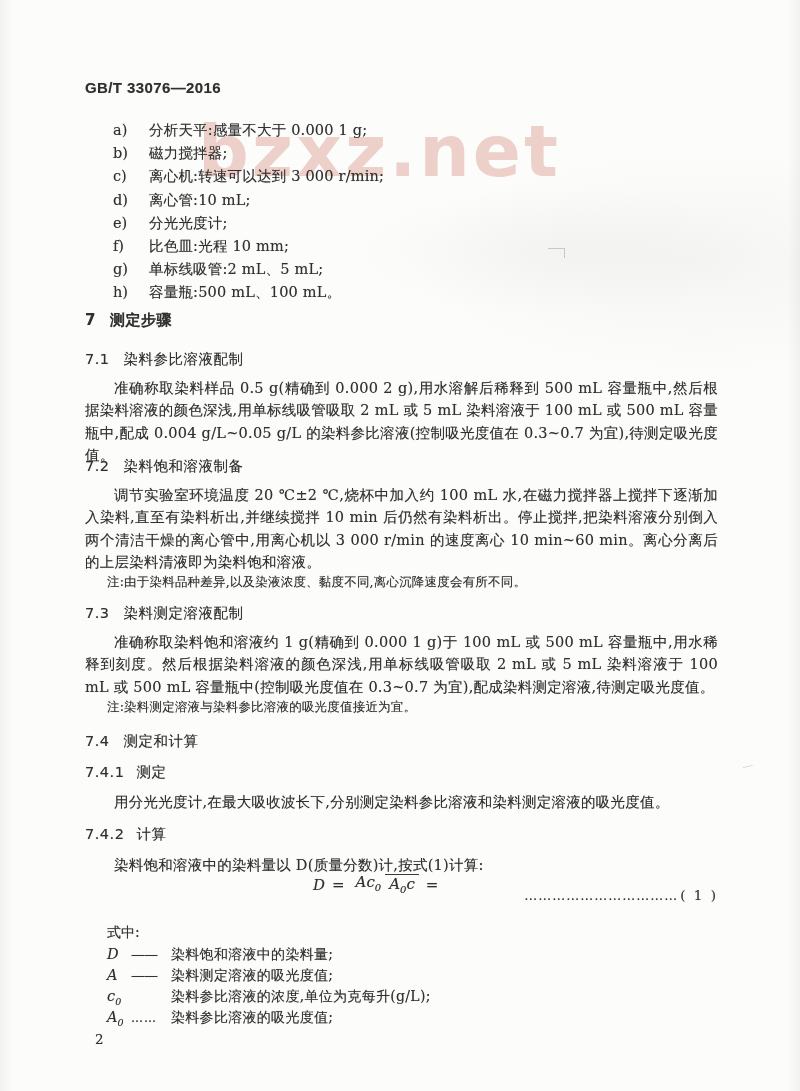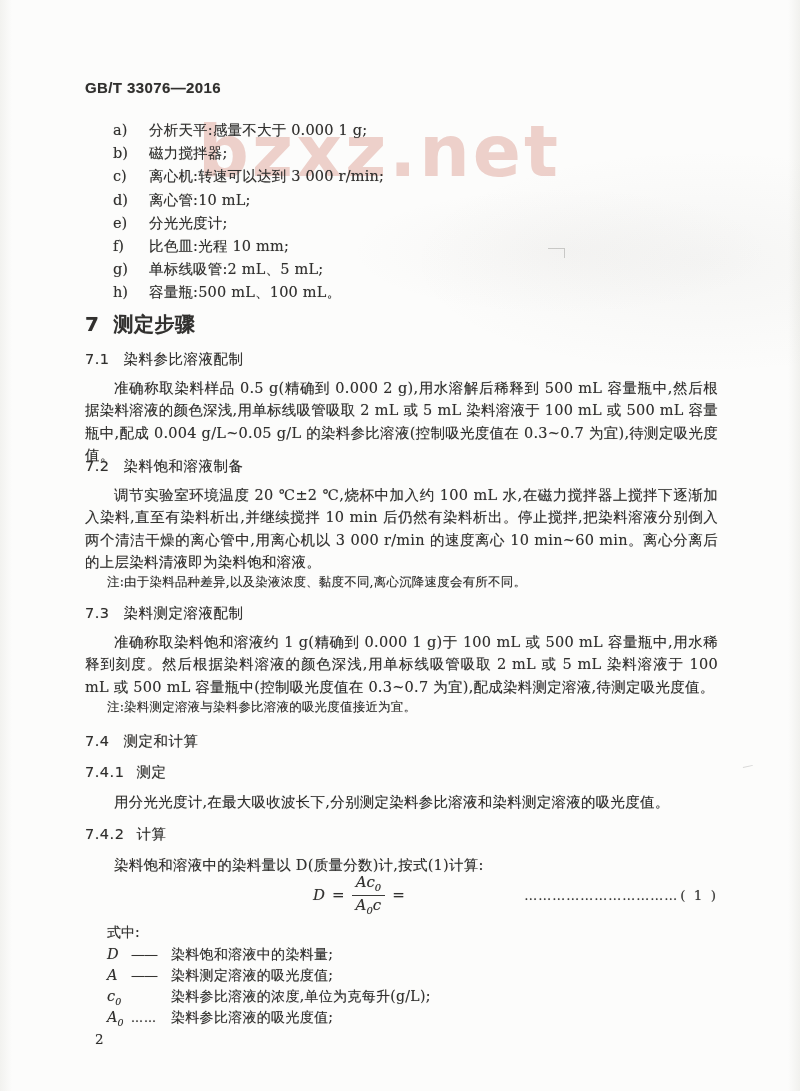--- a/index.html
+++ b/index.html
@@ -27,42 +27,42 @@
     color:rgba(216,142,131,0.40); user-select:none;
   }
 
   .content { position:absolute; inset:0; z-index:1; }
 
   .list-row { position:absolute; left:113px; width:560px; font-size:14.5px; line-height:18px; }
   .list-letter { display:inline-block; width:36px; font-family:"DejaVu Serif",serif; }
   .list-text { letter-spacing:0.2px; }
 
   .h1 {
-    font-size:20px; font-weight:bold; letter-spacing:0.5px;
+    font-size:15px; font-weight:bold; letter-spacing:0.5px;
     font-family:"DejaVu Sans","Liberation Sans",sans-serif;
   }
   .h2 {
     font-size:14.5px; font-weight:normal; letter-spacing:0.5px;
     font-family:"DejaVu Sans","Liberation Sans",sans-serif;
   }
   .h-num { margin-right:14px; }
 
   .para {
     left:85px; width:633px; font-size:14.5px; line-height:22.3px;
     text-align:justify; text-indent:2em; letter-spacing:0.25px;
   }
   .note {
     left:107px; width:600px; font-size:12.5px; line-height:17px; letter-spacing:0.2px;
   }
 
   .formula-row { left:85px; top:874px; width:633px; height:50px; }
   .eq { position:absolute; left:228px; top:0; display:flex; align-items:center; gap:7px;
         font-size:15px; font-style:italic; font-family:"DejaVu Serif",serif; }
   .eq sub { font-size:10px; font-style:italic; }
-  .frac { display:inline-flex; flex-direction:column; align-items:flex-end; line-height:1.15; }
+  .frac { display:inline-flex; flex-direction:row; align-items:flex-start; line-height:1.15; }
   .frac .den { border-top:1.2px solid #3a3a38; padding:1px 4px 0 4px; }
   .frac .num { padding:0 4px 1px 4px; }
   .eq .plain { font-style:normal; }
   .leader-wrap { position:absolute; right:0; top:13px; display:flex; align-items:center;
                  font-size:13px; letter-spacing:1px; color:#3a3a38; }
   .eq-number { font-size:13.5px; margin-left:2px; letter-spacing:2px; }
 
   .where-label { left:107px; font-size:14px; }
   .where-row { position:absolute; left:107px; width:600px; display:flex; align-items:baseline;
                font-size:14px; }

